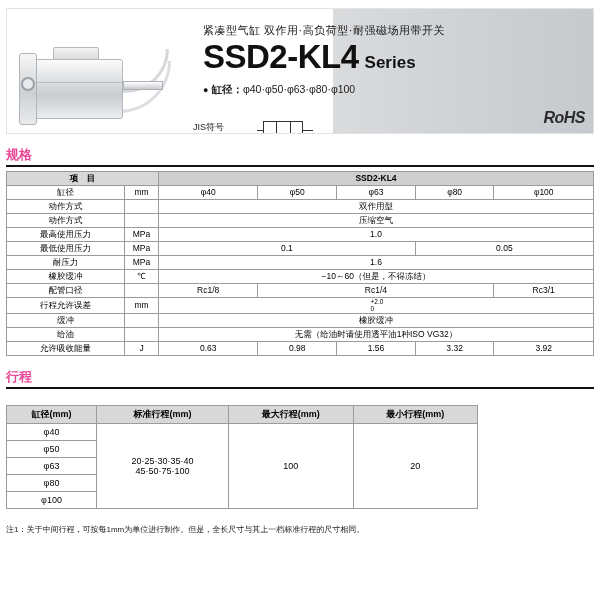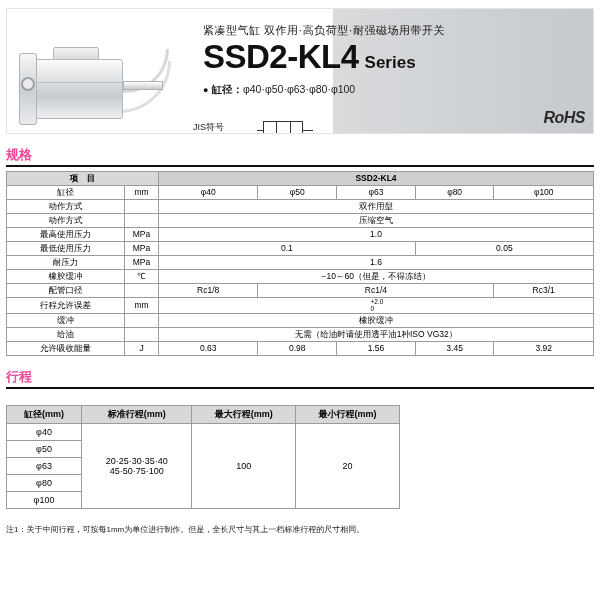--- a/index.html
+++ b/index.html
@@ -136,21 +136,21 @@
   }
   .spec .hdr-dark {
     background:#cfcfcf; font-weight:bold;
   }
   .lbl { text-align:left; padding-left:4px; width:118px; background:#fff; }
   .unit { width:34px; background:#fff; }
   .sub-frac { display:inline-block; font-size:6.5px; line-height:1; vertical-align:middle; text-align:left; margin-left:2px;}
 
   
   .stroke {
-    margin:16px 6px; font-size:9px; width:394px;
+    margin:16px 6px; font-size:9px; width:472px;
   }
   .stroke th, .stroke td {
     border:1px solid #9b9b9b;
     padding:2px 3px;
     text-align:center;
     height:17px;
   }
   .stroke thead th { background:#d8d8d8; font-weight:bold; }
 
   .note {
@@ -268,21 +268,21 @@
           <td class="lbl">给油</td>
           <td class="unit"></td>
           <td colspan="5">无需（给油时请使用透平油1种ISO VG32）</td>
         </tr>
         <tr>
           <td class="lbl">允许吸收能量</td>
           <td class="unit">J</td>
           <td colspan="1">0.63</td>
           <td colspan="1">0.98</td>
           <td colspan="1">1.56</td>
-          <td colspan="1">3.45</td>
+          <td colspan="1">3.32</td>
           <td colspan="1">3.92</td>
         </tr>
       </tbody>
   </table>
 
   <div class="sec-head">行程</div>
 
   <table class="stroke">
     <thead>
       <tr>

